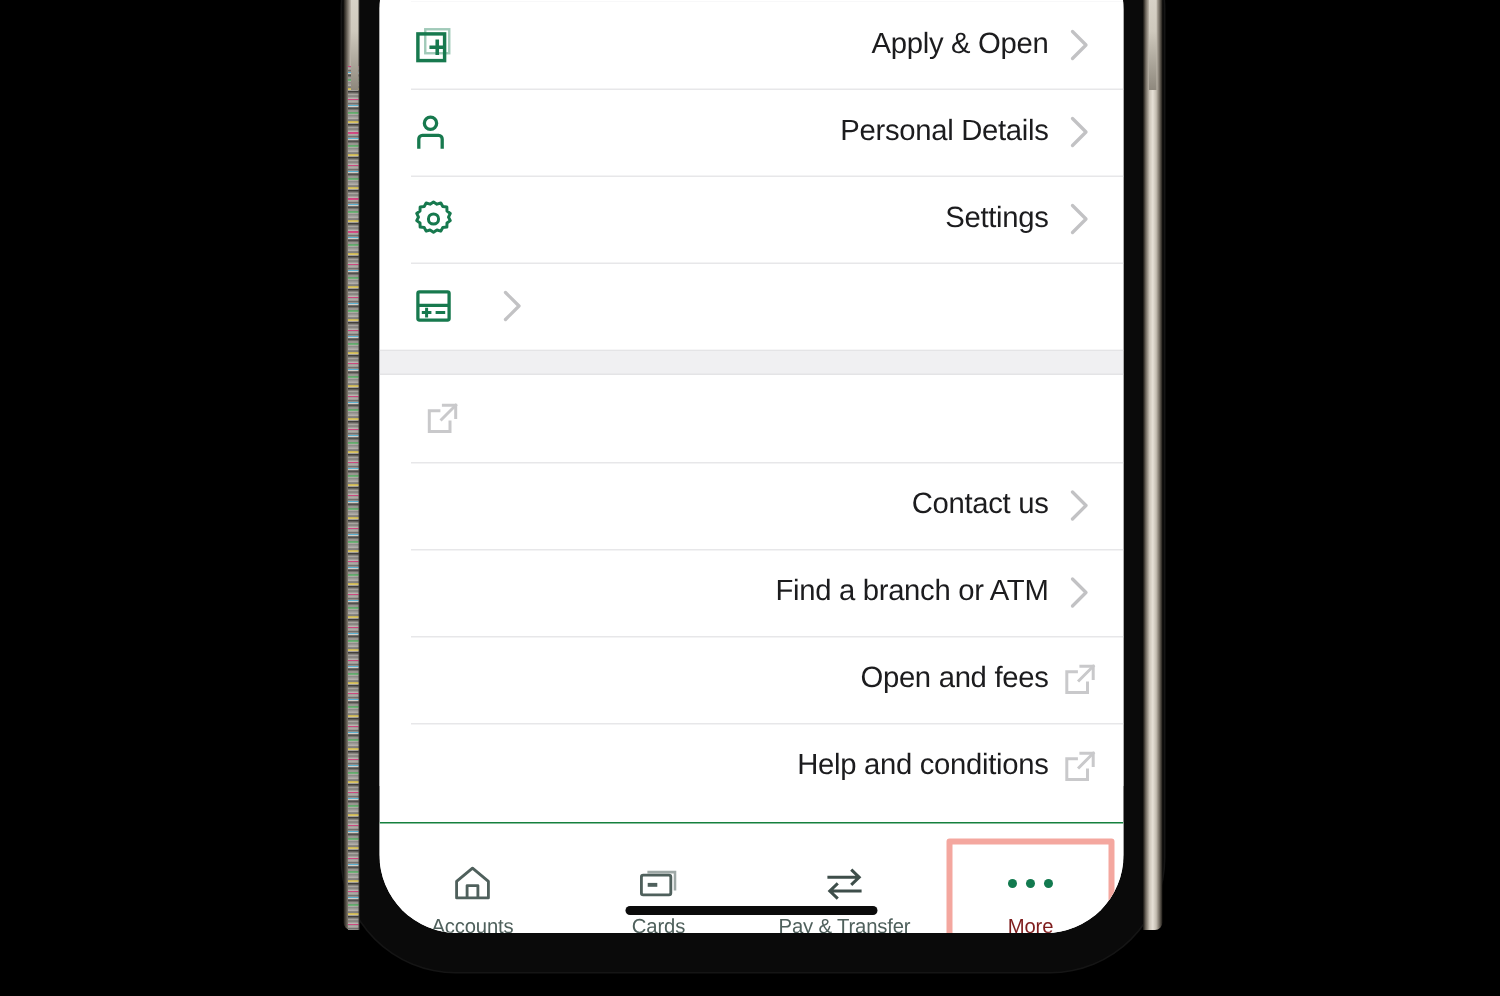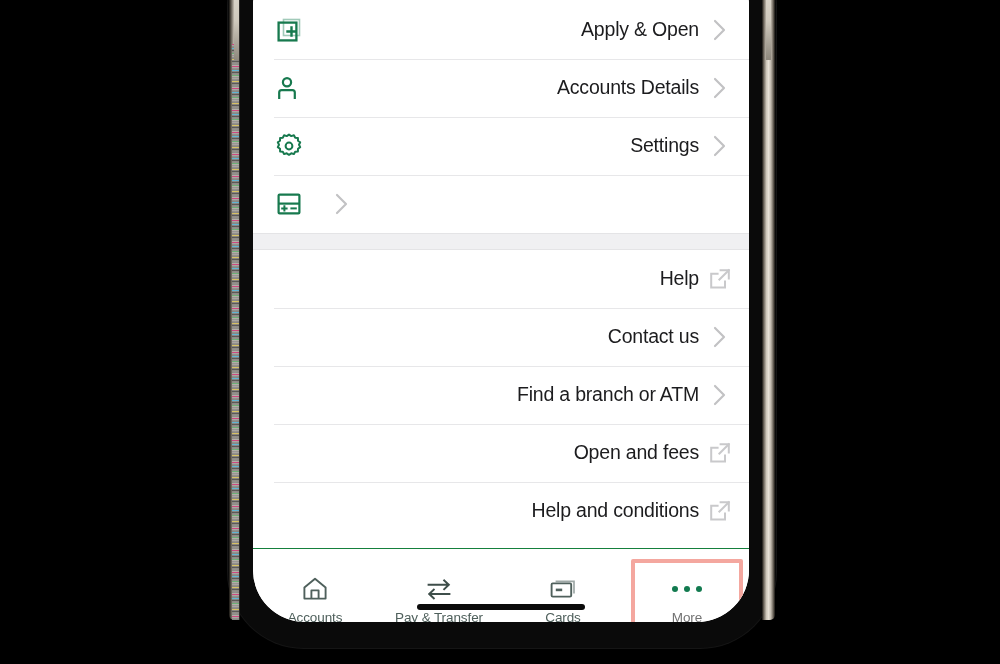--- a/index.html
+++ b/index.html
@@ -226,21 +226,21 @@
     height: 28px;
     display: flex;
     align-items: center;
     justify-content: center;
   }
   .tab .tab-label {
     font-size: 13.5px;
     color: #4f605c;
     letter-spacing: -0.1px;
   }
-  .tab.active .tab-label { color: #737373; }
+  .tab.active .tab-label { color: #7f1d1d; }
 
   .tab-highlight {
     position: absolute;
     left: 6px;
     right: 6px;
     top: -12px;
     bottom: -12px;
     border: 4px solid #f4a79f;
     border-radius: 2px;
     pointer-events: none;
@@ -301,21 +301,21 @@
           </span>
         </div>
 
         <div class="row">
           <span class="ico">
             <svg width="28" height="28" viewBox="0 0 28 28">
               <circle cx="12" cy="8.2" r="4.1" fill="none" stroke="#17794e" stroke-width="2.2"></circle>
               <path d="M4.2 24 V18.6 a2.4 2.4 0 0 1 2.4-2.4 H17.4 a2.4 2.4 0 0 1 2.4 2.4 V24" fill="none" stroke="#17794e" stroke-width="2.2" stroke-linecap="square"></path>
             </svg>
           </span>
-          <span class="label">Accounts Details</span>
+          <span class="label">Personal Details</span>
           <span class="trail">
             <svg width="16" height="26" viewBox="0 0 16 26">
                 <path d="M3 4 L12 13 L3 22" fill="none" stroke="#c2c2c4" stroke-width="2.2" stroke-linecap="round" stroke-linejoin="round"></path>
               </svg>
           </span>
         </div>
 
         <div class="row">
           <span class="ico">
             <svg width="28" height="28" viewBox="0 0 28 28">
@@ -343,21 +343,20 @@
           <span class="trail">
             <svg width="16" height="26" viewBox="0 0 16 26">
                 <path d="M3 4 L12 13 L3 22" fill="none" stroke="#c2c2c4" stroke-width="2.2" stroke-linecap="round" stroke-linejoin="round"></path>
               </svg>
           </span>
         </div>
 
         <div class="group-gap"></div>
 
         <div class="row plain">
-          <span class="label">Help</span>
           <span class="trail">
             <svg width="26" height="26" viewBox="0 0 26 26">
               <path d="M13.6 4.2 H21.8 V12.4" fill="none" stroke="#c9c9cb" stroke-width="2" stroke-linecap="square"></path>
               <path d="M21.8 4.2 L12.4 13.6" fill="none" stroke="#c9c9cb" stroke-width="2" stroke-linecap="square"></path>
               <path d="M18 15.4 V21.6 H4.2 V7.8 H10.6" fill="none" stroke="#c9c9cb" stroke-width="2" stroke-linecap="square"></path>
             </svg>
           </span>
         </div>
 
         <div class="row plain">
@@ -404,41 +403,41 @@
       <div class="tabbar">
 
         <div class="tab">
           <span class="tab-ico">
             <svg width="28" height="28" viewBox="0 0 28 28">
               <path d="M3.4 12.6 L14 3.8 L24.6 12.6 V23.6 H3.4 Z" fill="none" stroke="#4f605c" stroke-width="1.9" stroke-linejoin="round"></path>
               <path d="M10.4 23.6 V15.4 H17.6 V23.6" fill="none" stroke="#4f605c" stroke-width="1.9" stroke-linejoin="round"></path>
             </svg>
           </span>
           <span class="tab-label">Accounts</span>
-        </div>
-
-        <div class="tab">
-          <span class="tab-ico">
-            <svg width="30" height="28" viewBox="0 0 30 28">
-              <path d="M4.6 9.8 H24.4 M20.2 5.4 L24.8 9.8 L20.2 14.2" fill="none" stroke="#3e4e4a" stroke-width="2" stroke-linecap="square" stroke-linejoin="miter"></path>
-              <path d="M25.4 19 H5.6 M9.8 14.6 L5.2 19 L9.8 23.4" fill="none" stroke="#3e4e4a" stroke-width="2" stroke-linecap="square" stroke-linejoin="miter"></path>
-            </svg>
-          </span>
-          <span class="tab-label">Pay &amp; Transfer</span>
         </div>
 
         <div class="tab">
           <span class="tab-ico">
             <svg width="30" height="28" viewBox="0 0 30 28">
               <path d="M7.6 6.4 H26 V18.6" fill="none" stroke="#4f605c" stroke-width="1.7" opacity=".55"></path>
               <rect x="3.6" y="8.4" width="19.6" height="13.2" rx="1.2" fill="none" stroke="#4f605c" stroke-width="1.9"></rect>
               <rect x="7.8" y="13.6" width="6.4" height="2.6" fill="#4f605c"></rect>
             </svg>
           </span>
           <span class="tab-label">Cards</span>
+        </div>
+
+        <div class="tab">
+          <span class="tab-ico">
+            <svg width="30" height="28" viewBox="0 0 30 28">
+              <path d="M4.6 9.8 H24.4 M20.2 5.4 L24.8 9.8 L20.2 14.2" fill="none" stroke="#3e4e4a" stroke-width="2" stroke-linecap="square" stroke-linejoin="miter"></path>
+              <path d="M25.4 19 H5.6 M9.8 14.6 L5.2 19 L9.8 23.4" fill="none" stroke="#3e4e4a" stroke-width="2" stroke-linecap="square" stroke-linejoin="miter"></path>
+            </svg>
+          </span>
+          <span class="tab-label">Pay &amp; Transfer</span>
         </div>
 
         <div class="tab active">
           <span class="tab-ico">
             <span class="dots">
               <i></i>
                 <i></i>
                 <i></i>
             </span>
           </span>

